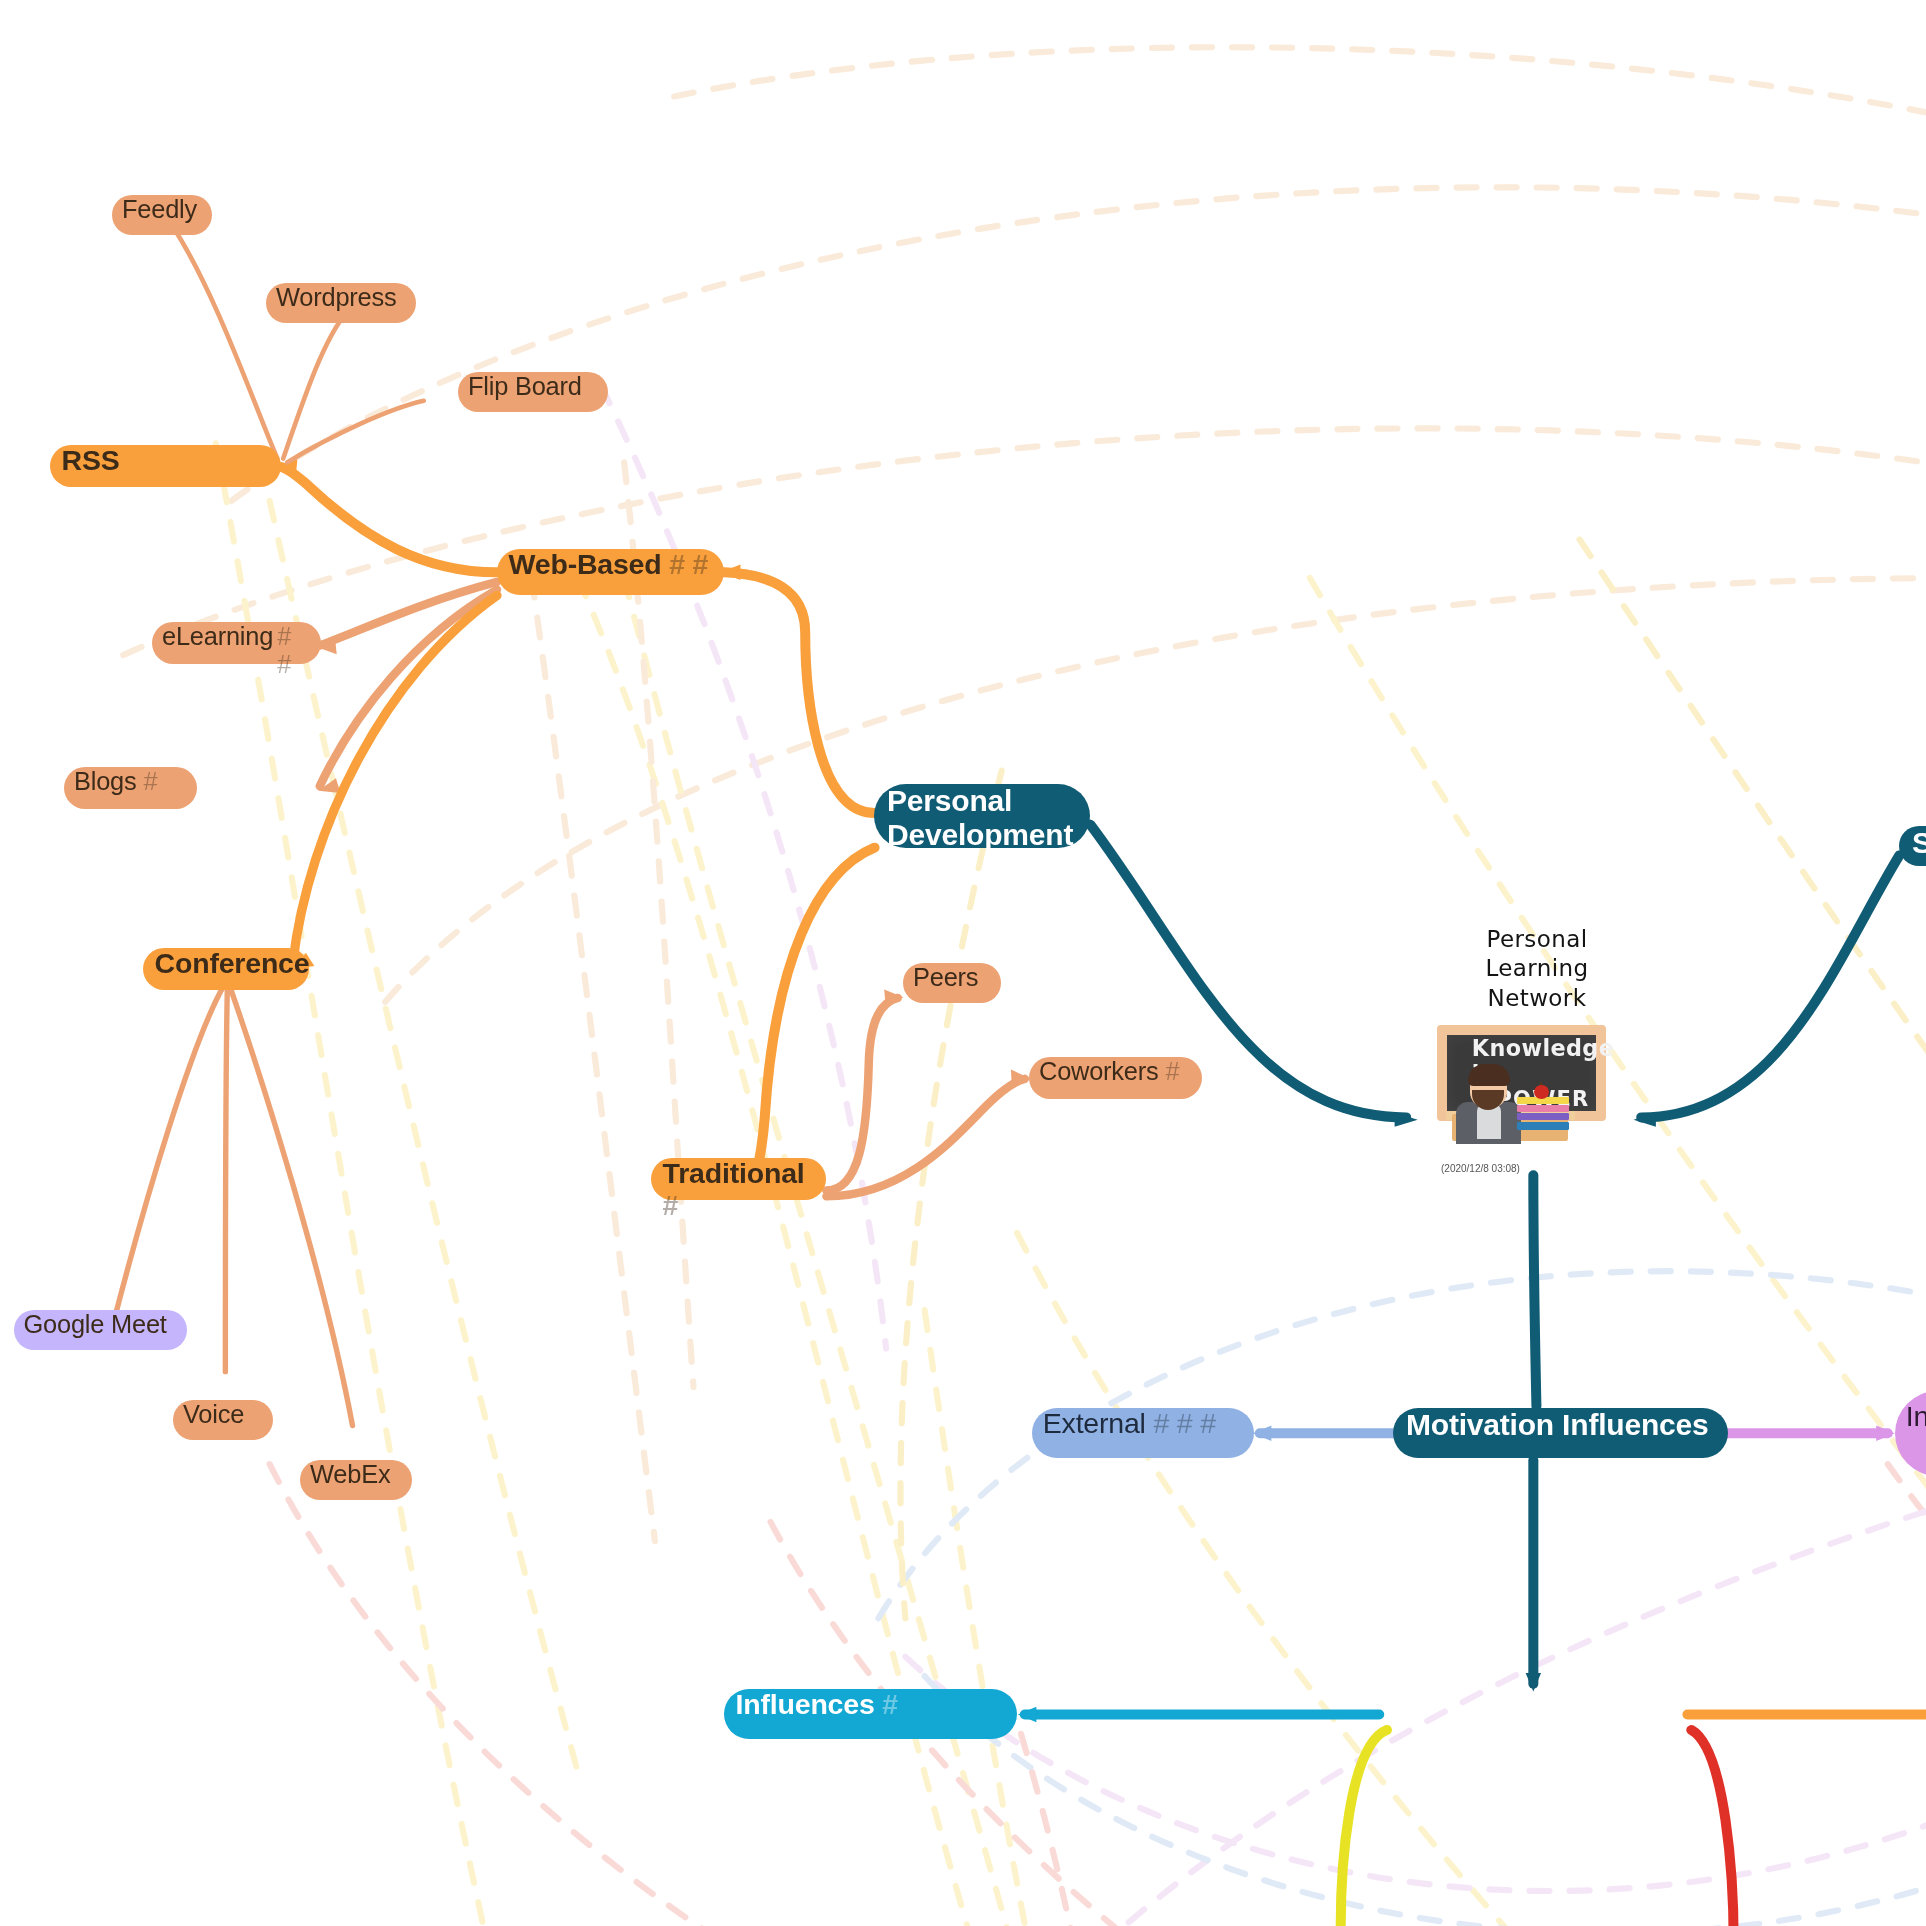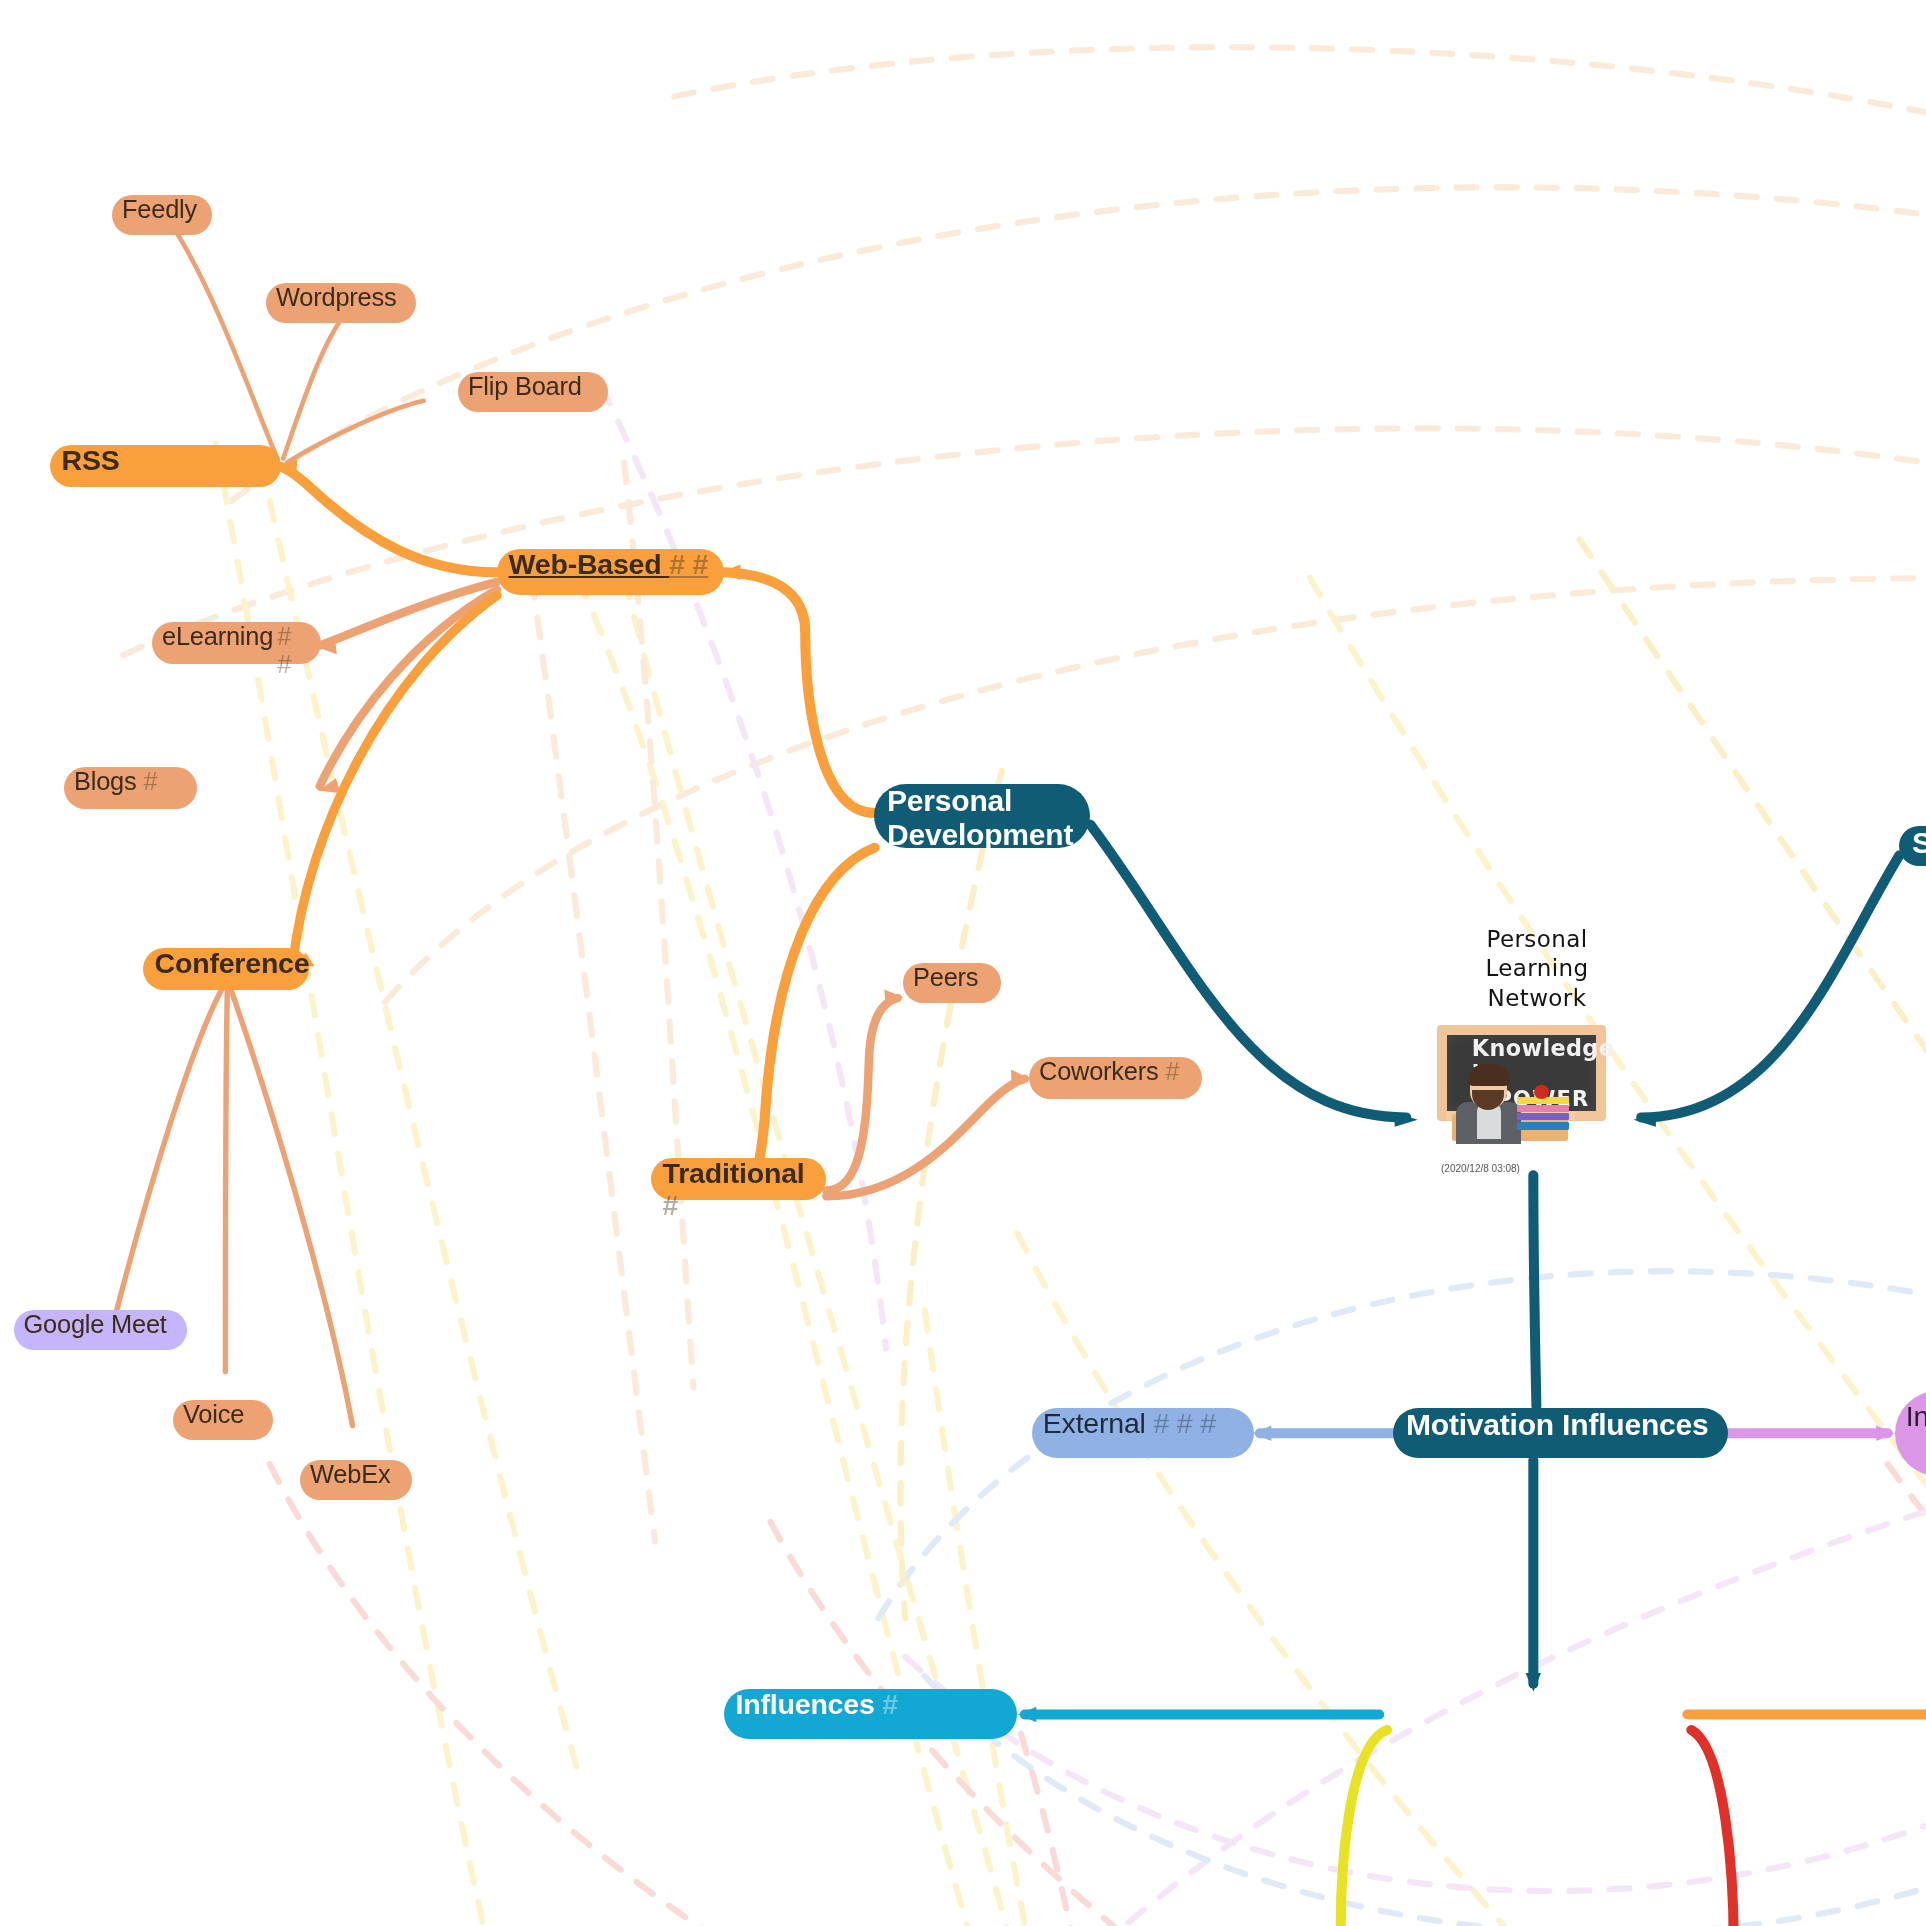--- a/index.html
+++ b/index.html
@@ -225,21 +225,21 @@
 
   <div class="node lvl1" style="left:1899px;top:826px;width:275px;height:40px;background:#115c75;">
     <span>Social Presence </span>
   </div>
 
   <div class="node lvl1" style="left:1393px;top:1408px;width:335px;height:50px;background:#115c75;">
     <span>Motivation Influences</span>
   </div>
 
 
-  <div class="node lvl2" style="left:497px;top:549px;width:227px;height:46px;background:#f9a03c;color:#3d2b1a;text-decoration:underline;">
+  <div class="node lvl2" style="left:497px;top:549px;width:227px;height:46px;background:#f9a03c;color:#3d2b1a;">
     <span>Web-Based </span><span class="hash"># #</span>
   </div>
 
   <div class="node lvl2" style="left:50px;top:445px;width:231px;height:42px;background:#f9a03c;color:#3d2b1a;">
     <span>RSS</span>
   </div>
 
   <div class="node lvl3" style="left:112px;top:195px;width:100px;height:40px;background:#eda273;color:#3d2b1a;">
     <span>Feedly</span>
   </div>

